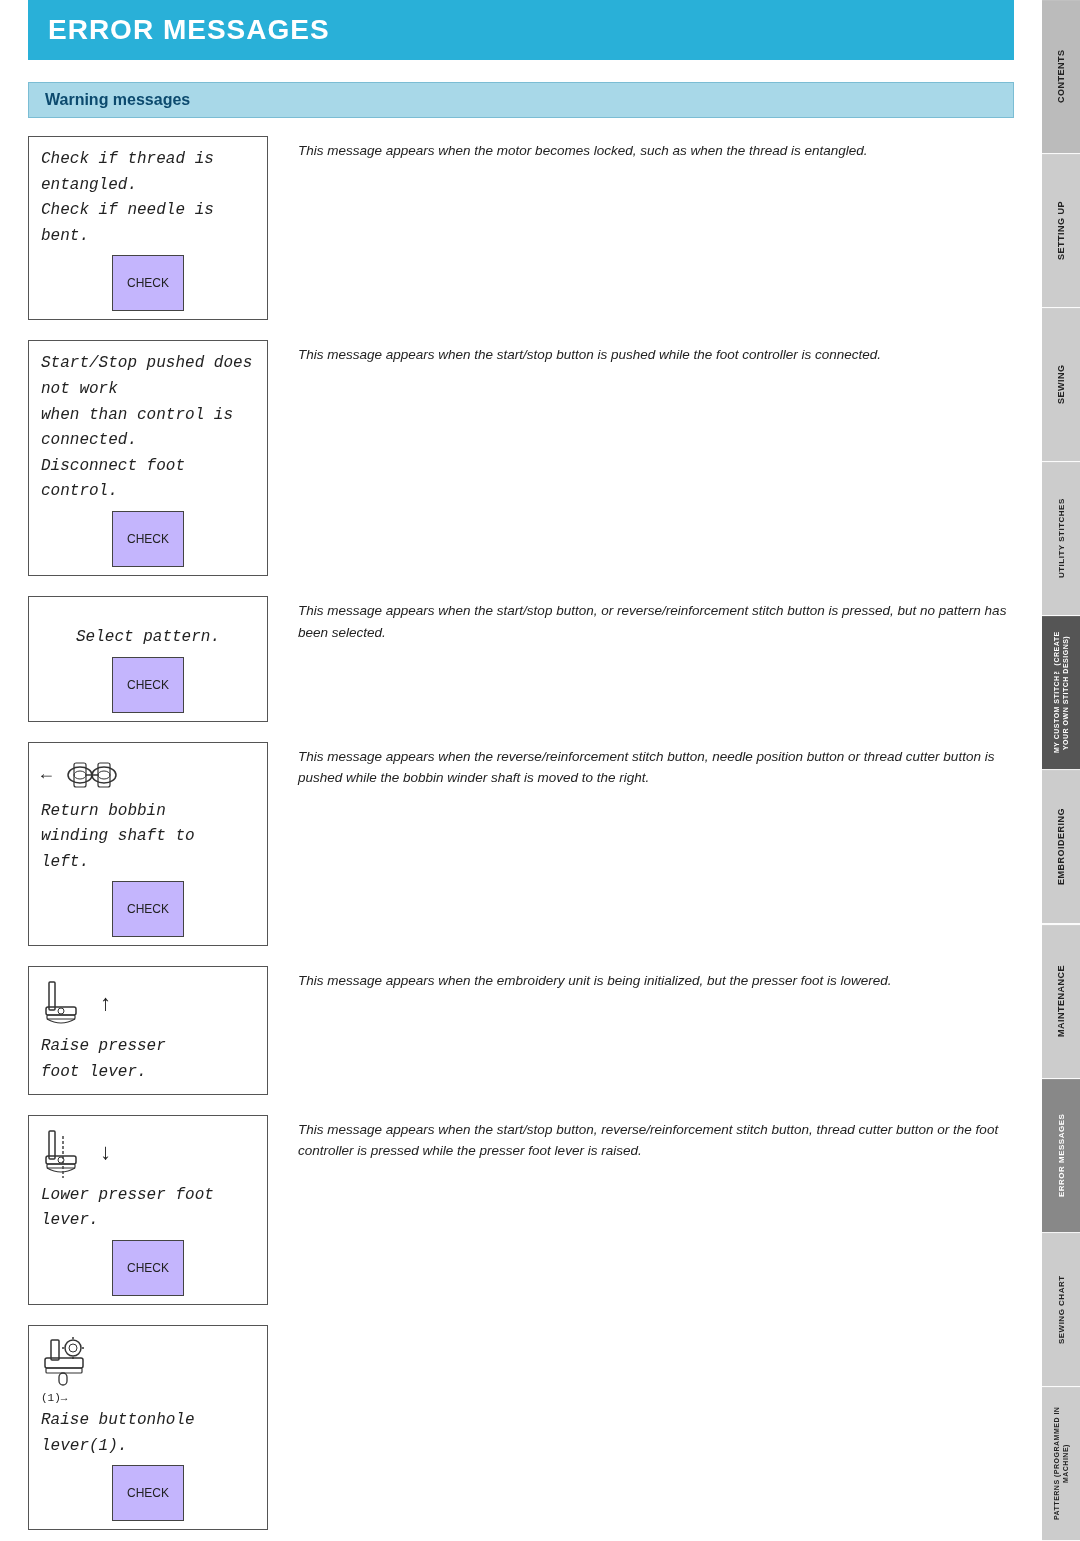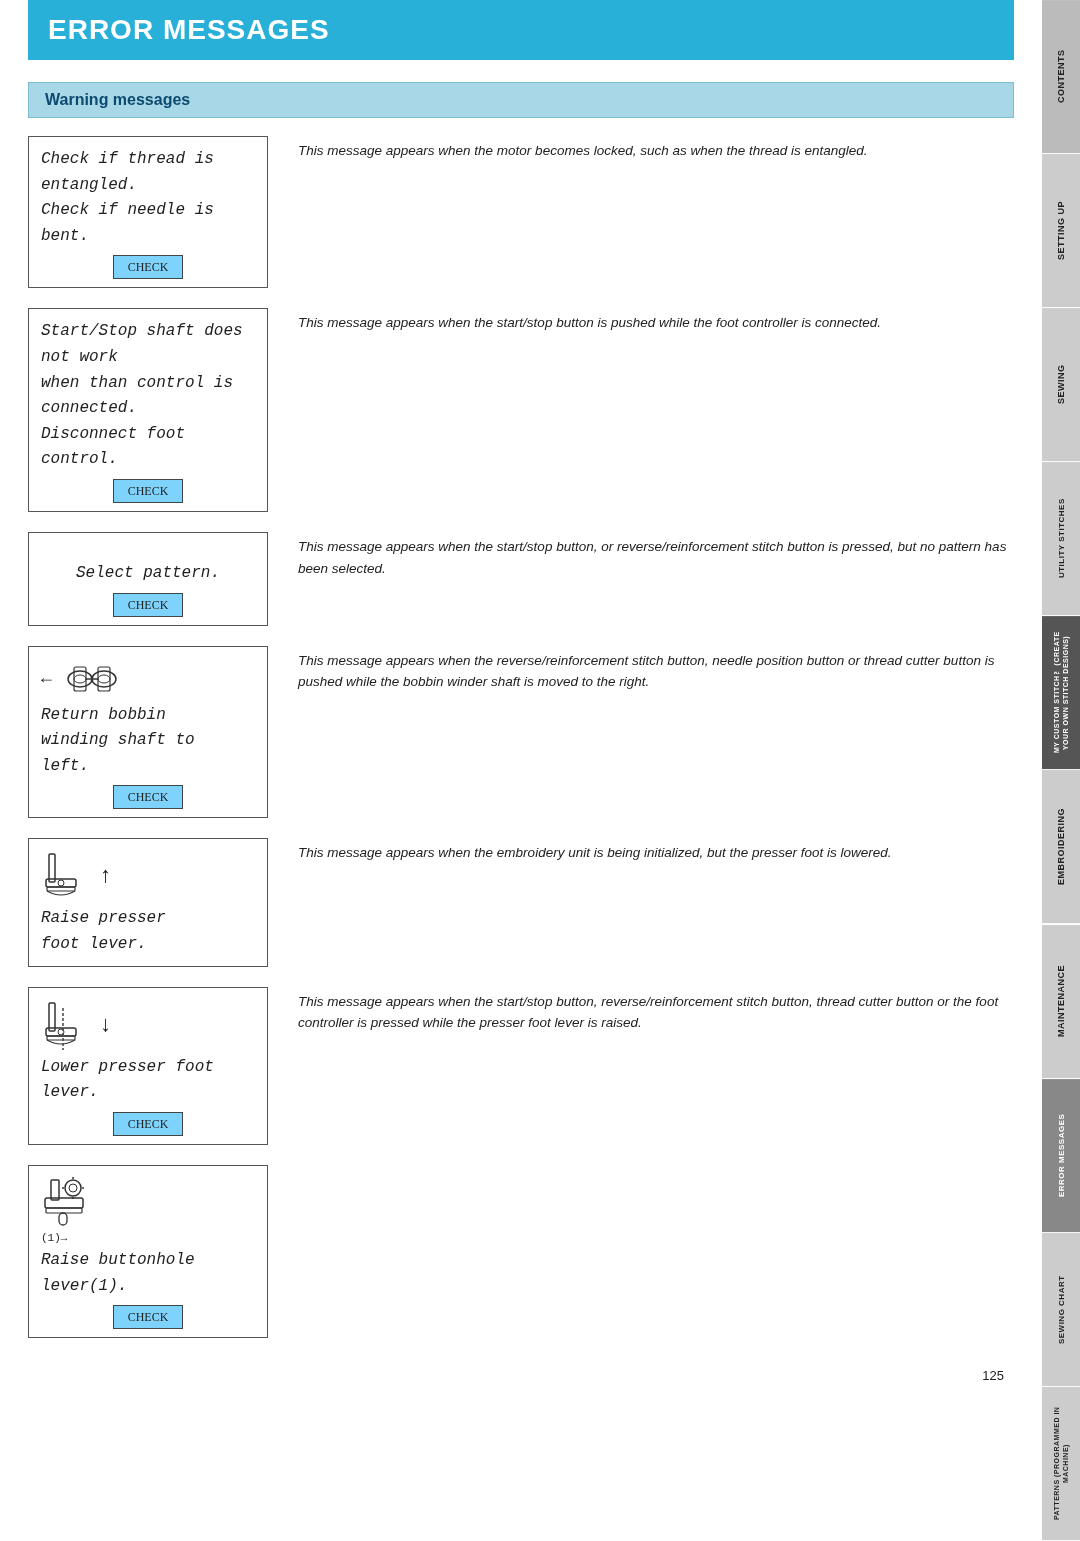--- a/index.html
+++ b/index.html
@@ -144,24 +144,24 @@
       font-style: italic;
     }
 
     .check-button-wrapper {
       text-align: center;
       margin-top: 6px;
     }
 
     .check-button {
       border: 1.5px solid #444;
-      background: #7dd3fc;
-      font-family: Liberation Serif, serif;
+      background: #c4b5fd;
+      font-family: Liberation Sans, sans-serif;
       font-size: 12px;
-      padding: 2px 14px;
+      padding: 18px 14px;
       display: inline-block;
       cursor: pointer;
     }
 
     
     .svg-icon-area {
       display: flex;
       align-items: center;
       gap: 8px;
       margin-bottom: 2px;
@@ -202,21 +202,21 @@
         <span class="check-button">CHECK</span>
       </div>
     </div>
     <div class="message-desc">
       This message appears when the motor becomes locked, such as when the thread is entangled.
     </div>
   </div>
 
   <div class="message-row">
     <div class="lcd-box">
-      <span class="lcd-text-line">Start/Stop shaft does not work</span>
+      <span class="lcd-text-line">Start/Stop pushed does not work</span>
       <span class="lcd-text-line">when than control is connected.</span>
       <span class="lcd-text-line">Disconnect foot control.</span>
       <div class="check-button-wrapper">
         <span class="check-button">CHECK</span>
       </div>
     </div>
     <div class="message-desc">
       This message appears when the start/stop button is pushed while the foot controller is connected.
     </div>
   </div>

